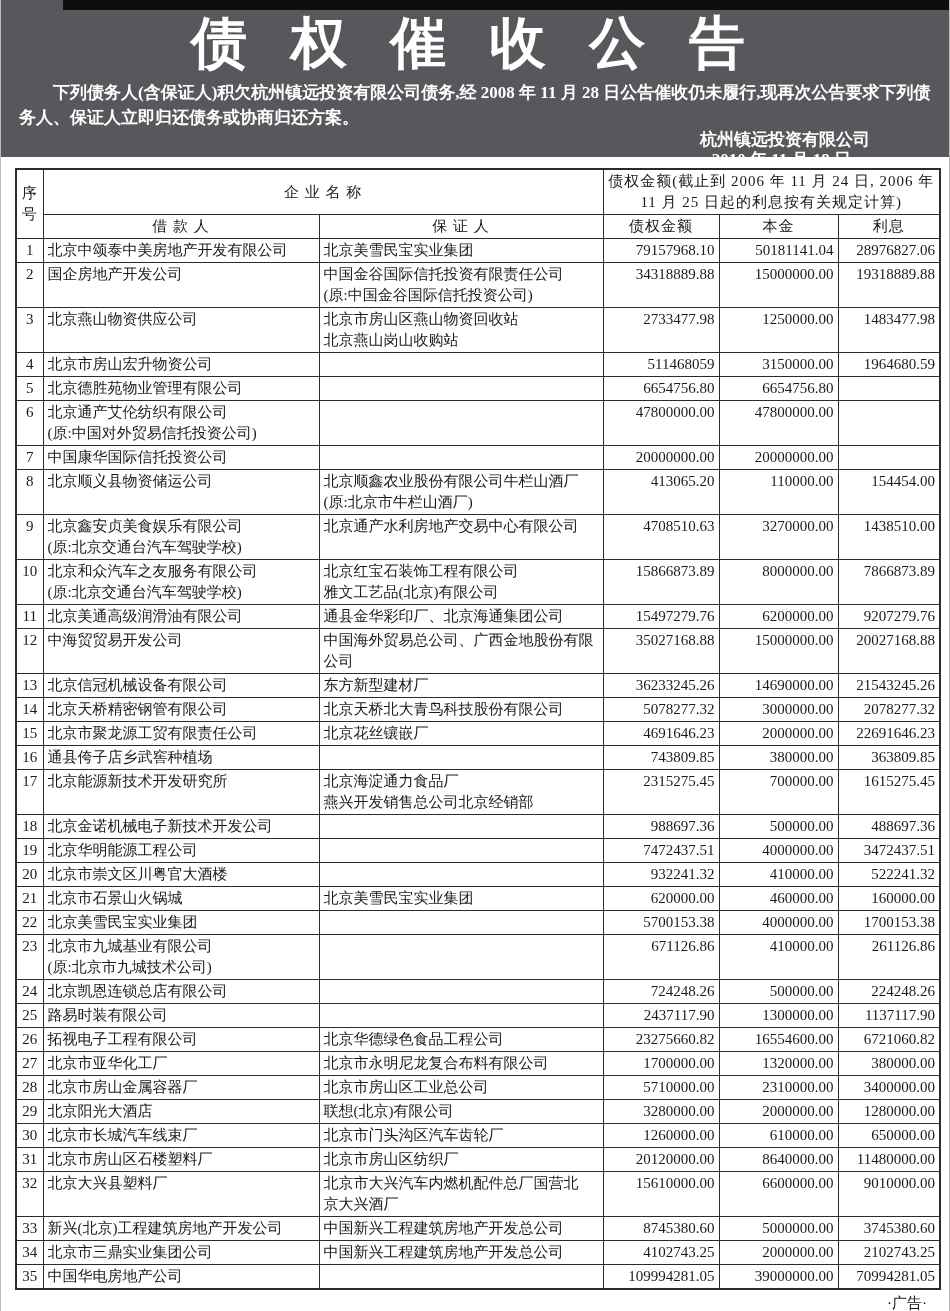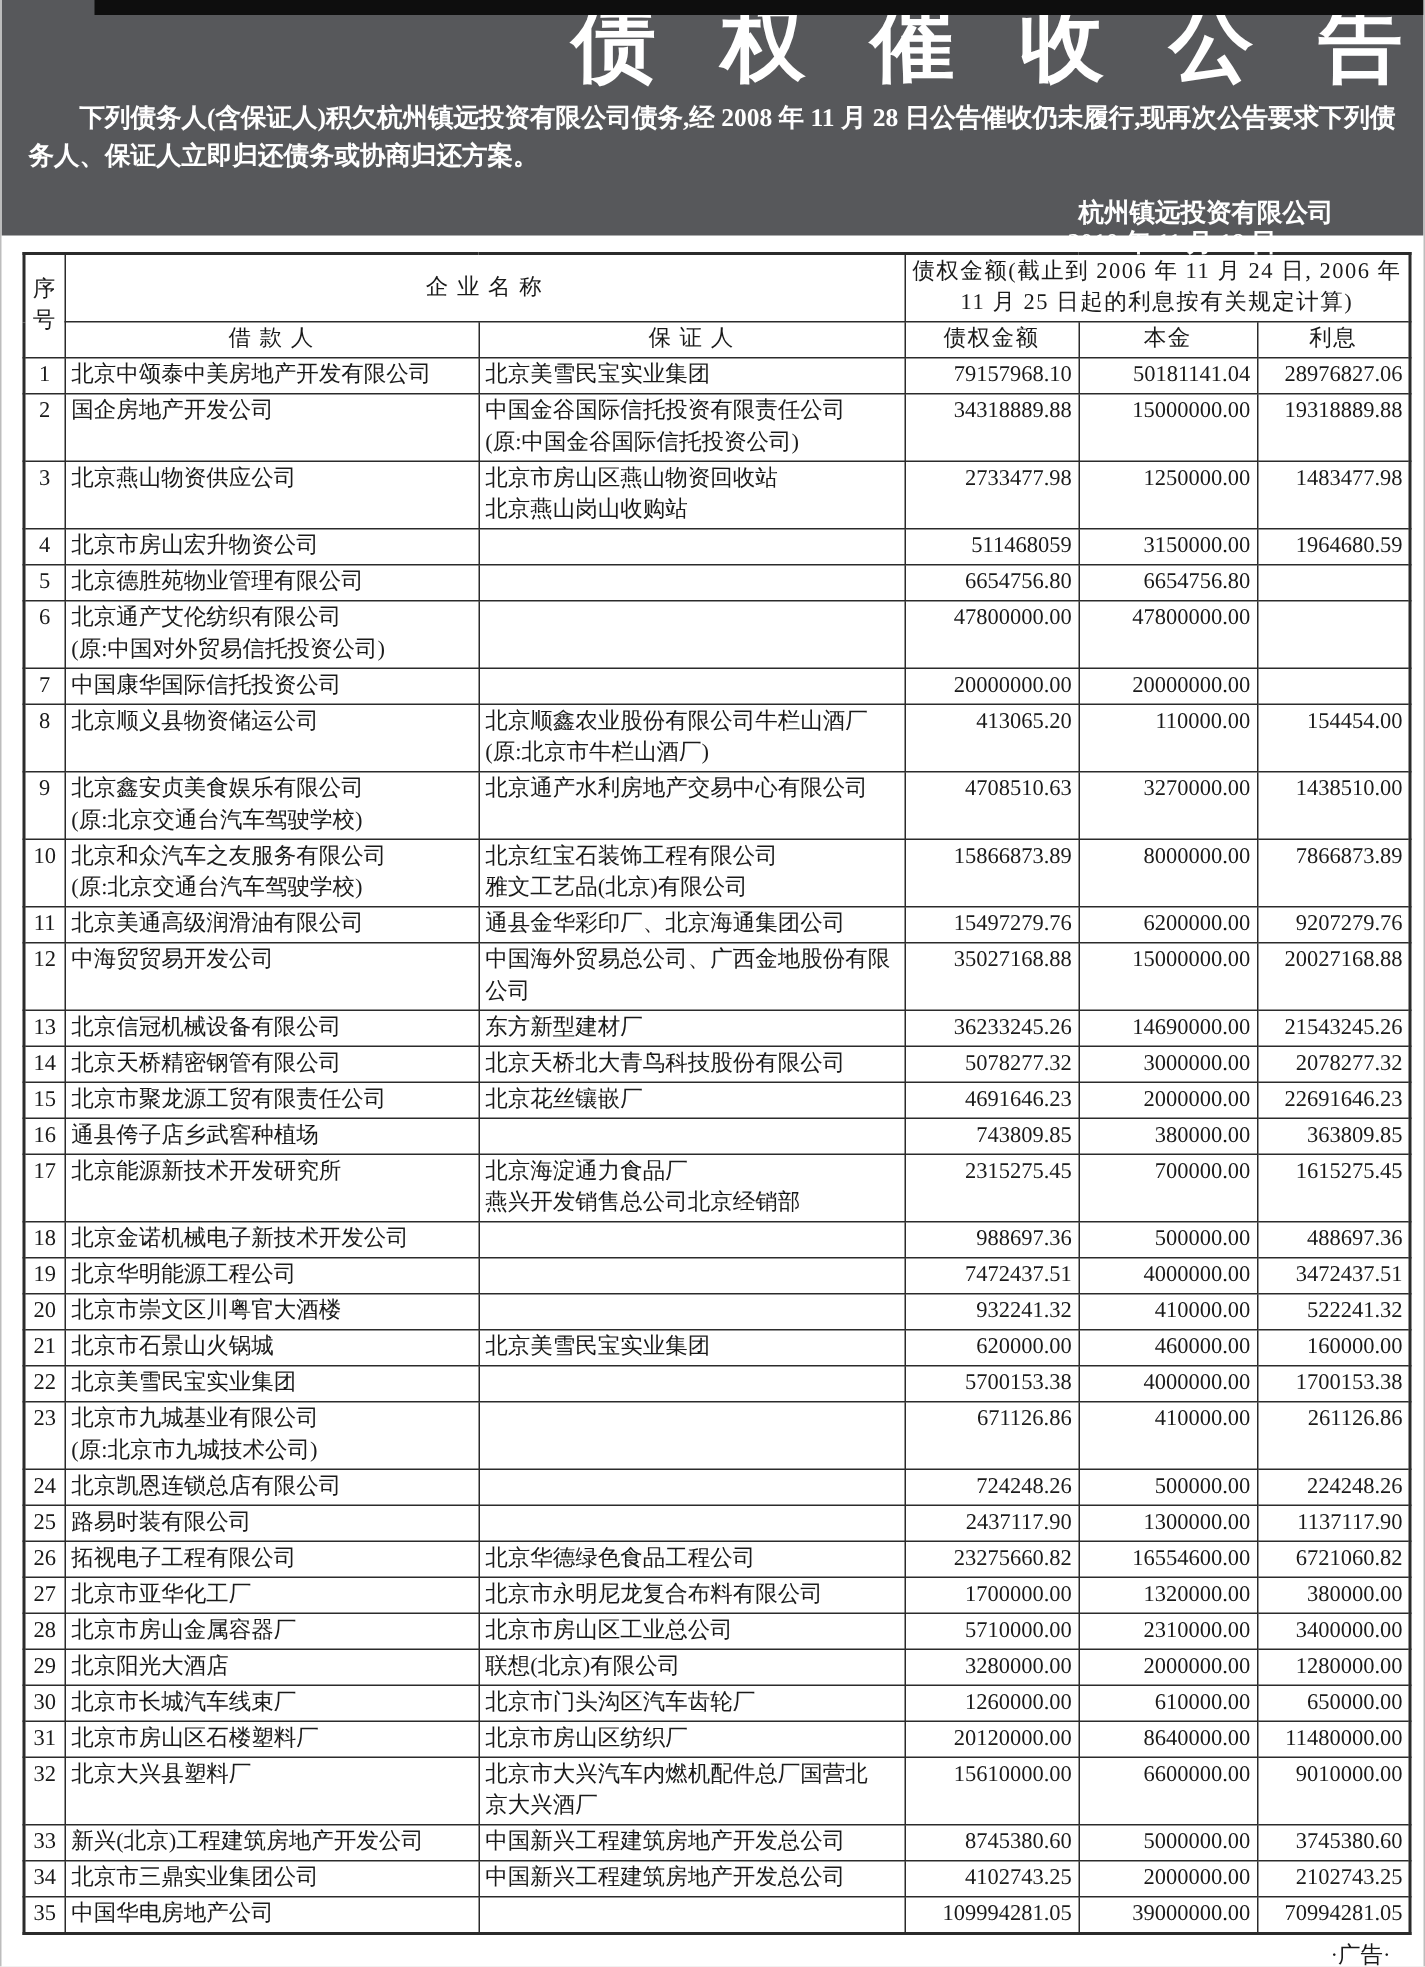--- a/index.html
+++ b/index.html
@@ -20,36 +20,36 @@
     position:relative;
     width:100%;height:157px;
     background:#57585b;
     box-sizing:border-box;
   }
   .topbar{
     position:absolute;top:0;left:62px;right:0;height:10px;
     background:#0e0e0e;
   }
   .masthead h1{
-    margin:0;
-    text-align:right;
+    margin:0;padding-top:14px;
+    text-align:center;
     font-family:"Liberation Sans","DejaVu Sans",sans-serif;
     font-size:56px;line-height:58px;
     font-weight:bold;color:#ffffff;
     letter-spacing:14px;
   }
   .intro{
-    margin:8px 18px 16px 18px;
+    margin:8px 18px 0 18px;
     text-indent:2em;
     font-size:17px;line-height:25px;
     color:#ffffff;font-weight:bold;
   }
   .sig{
     text-align:right;
-    padding-right:60px;
+    padding-right:79px;
     color:#ffffff;font-weight:bold;
     font-size:17px;line-height:20px;
   }
   .sig.date{padding-right:98px;}
   
   table.debt{
     margin:11px 12px 0 14px;
     width:924px;
     border-collapse:collapse;
     table-layout:fixed;

